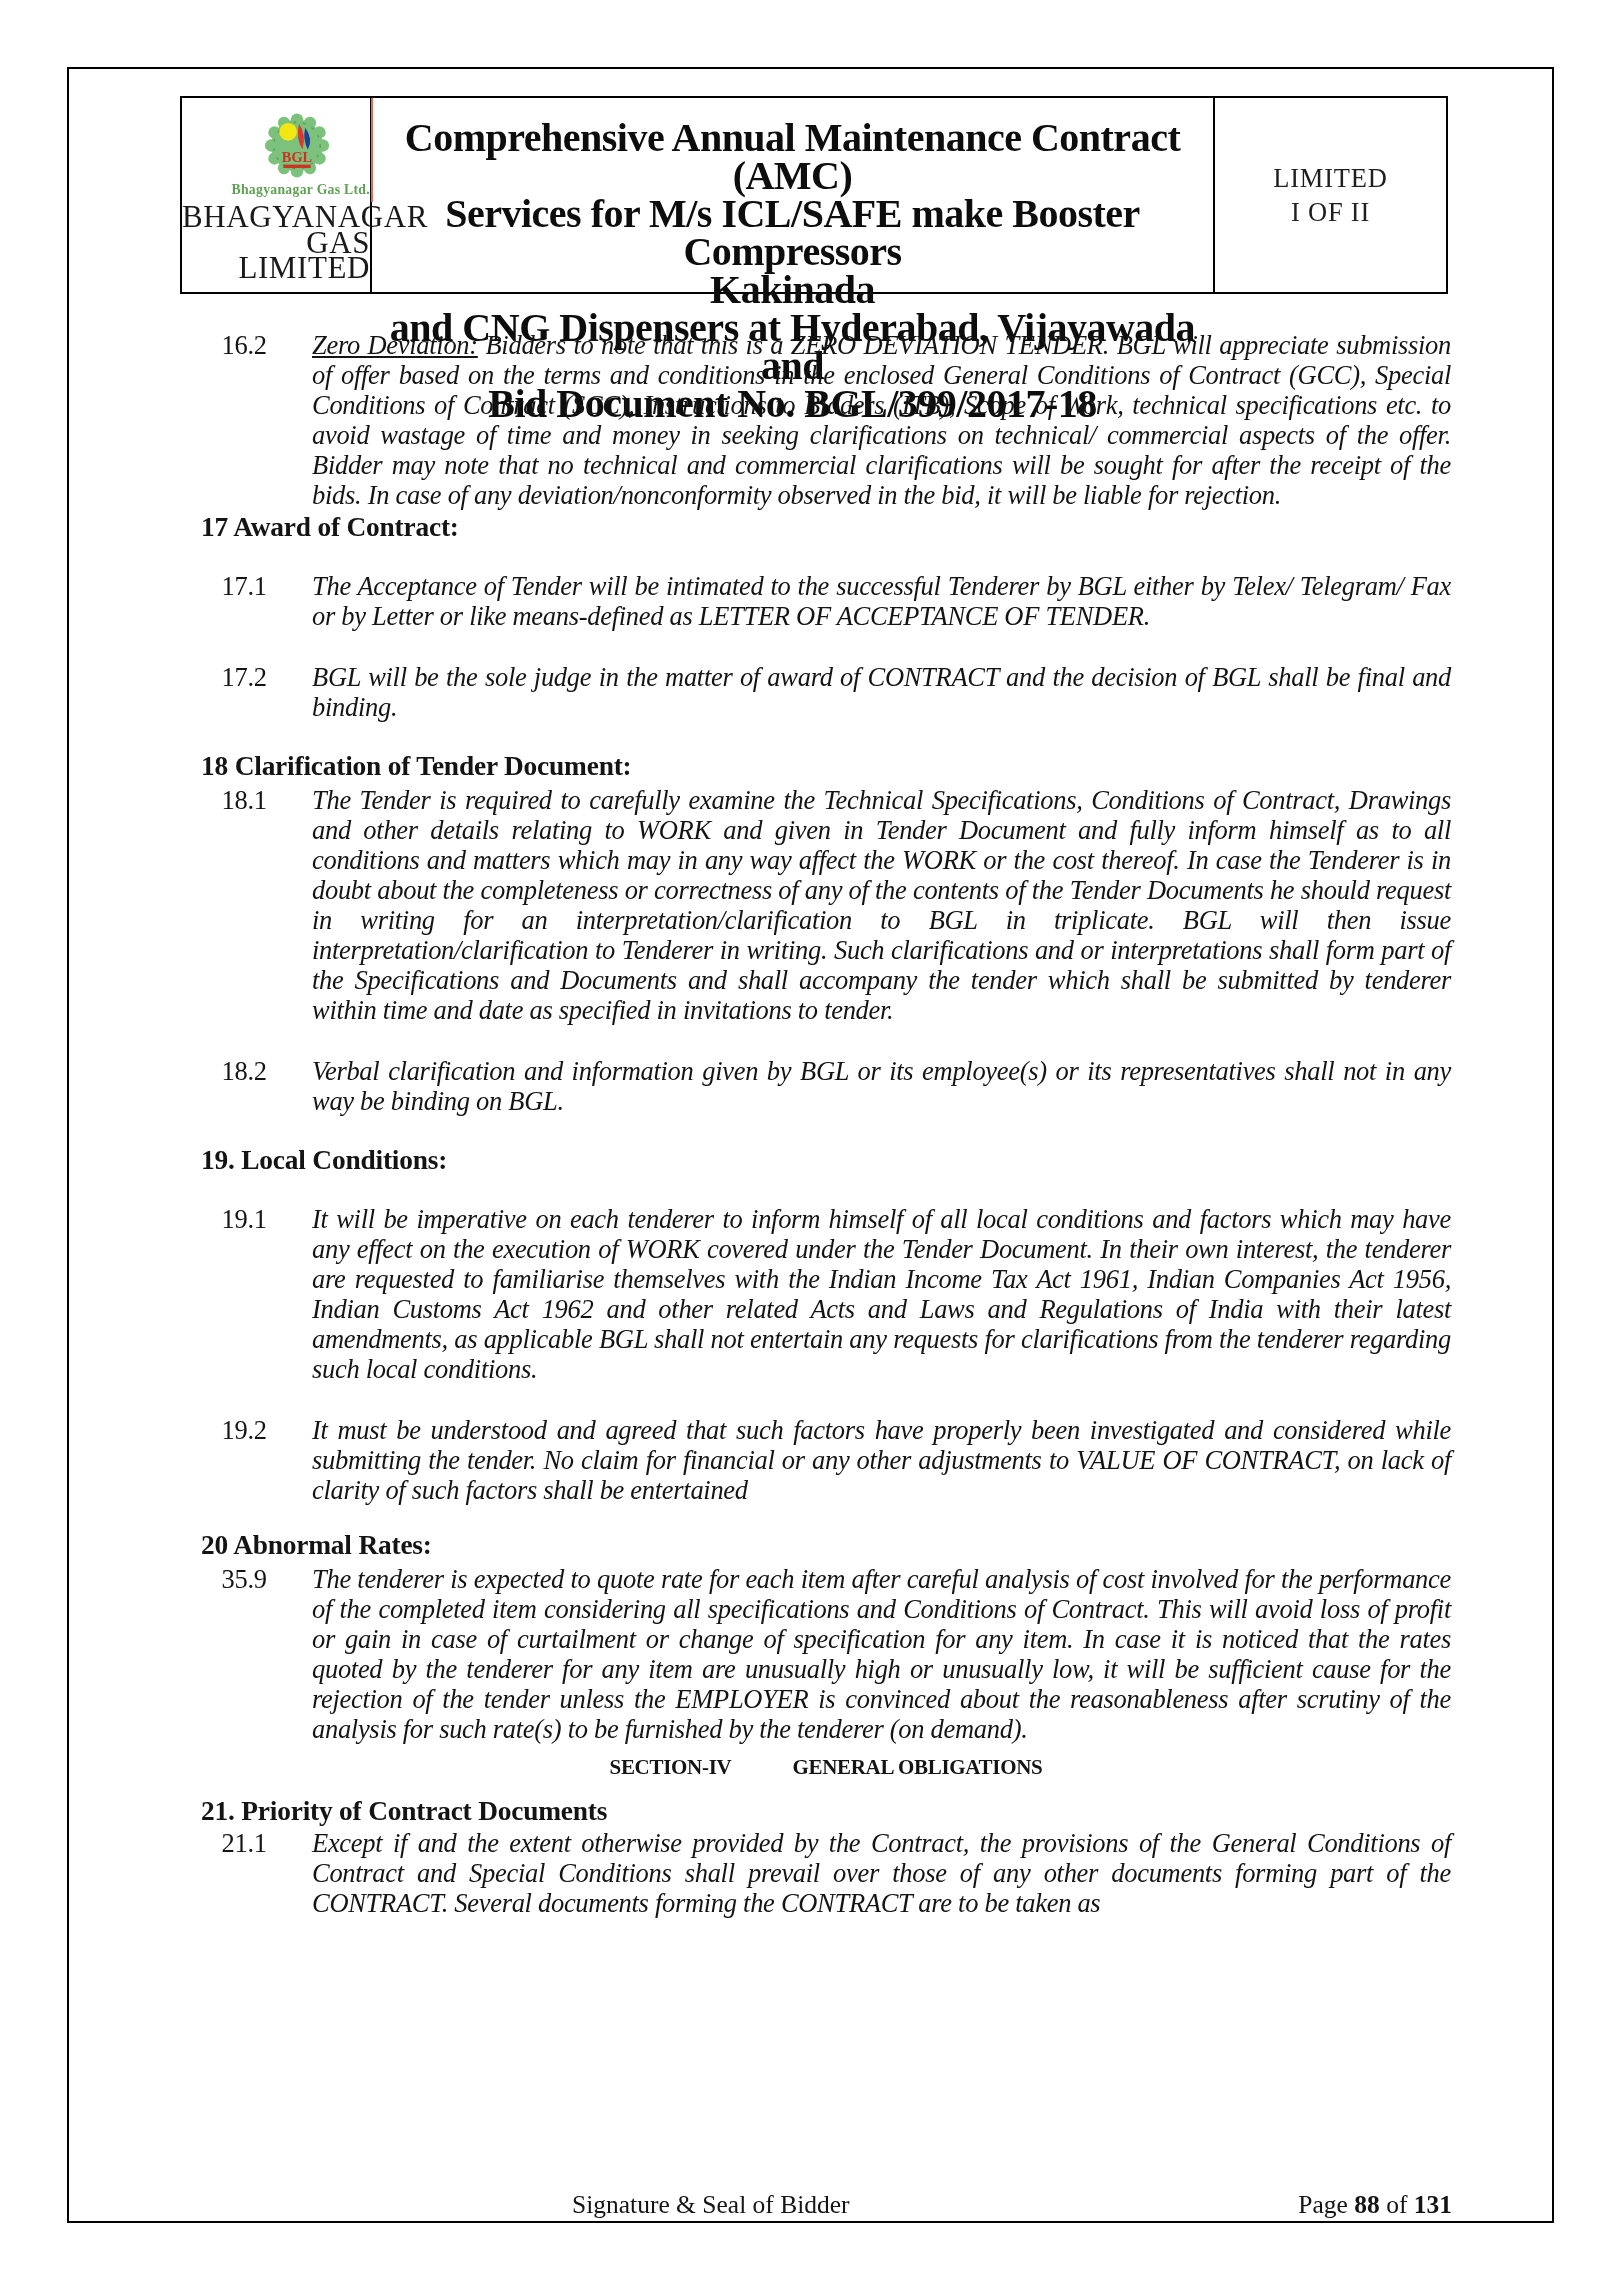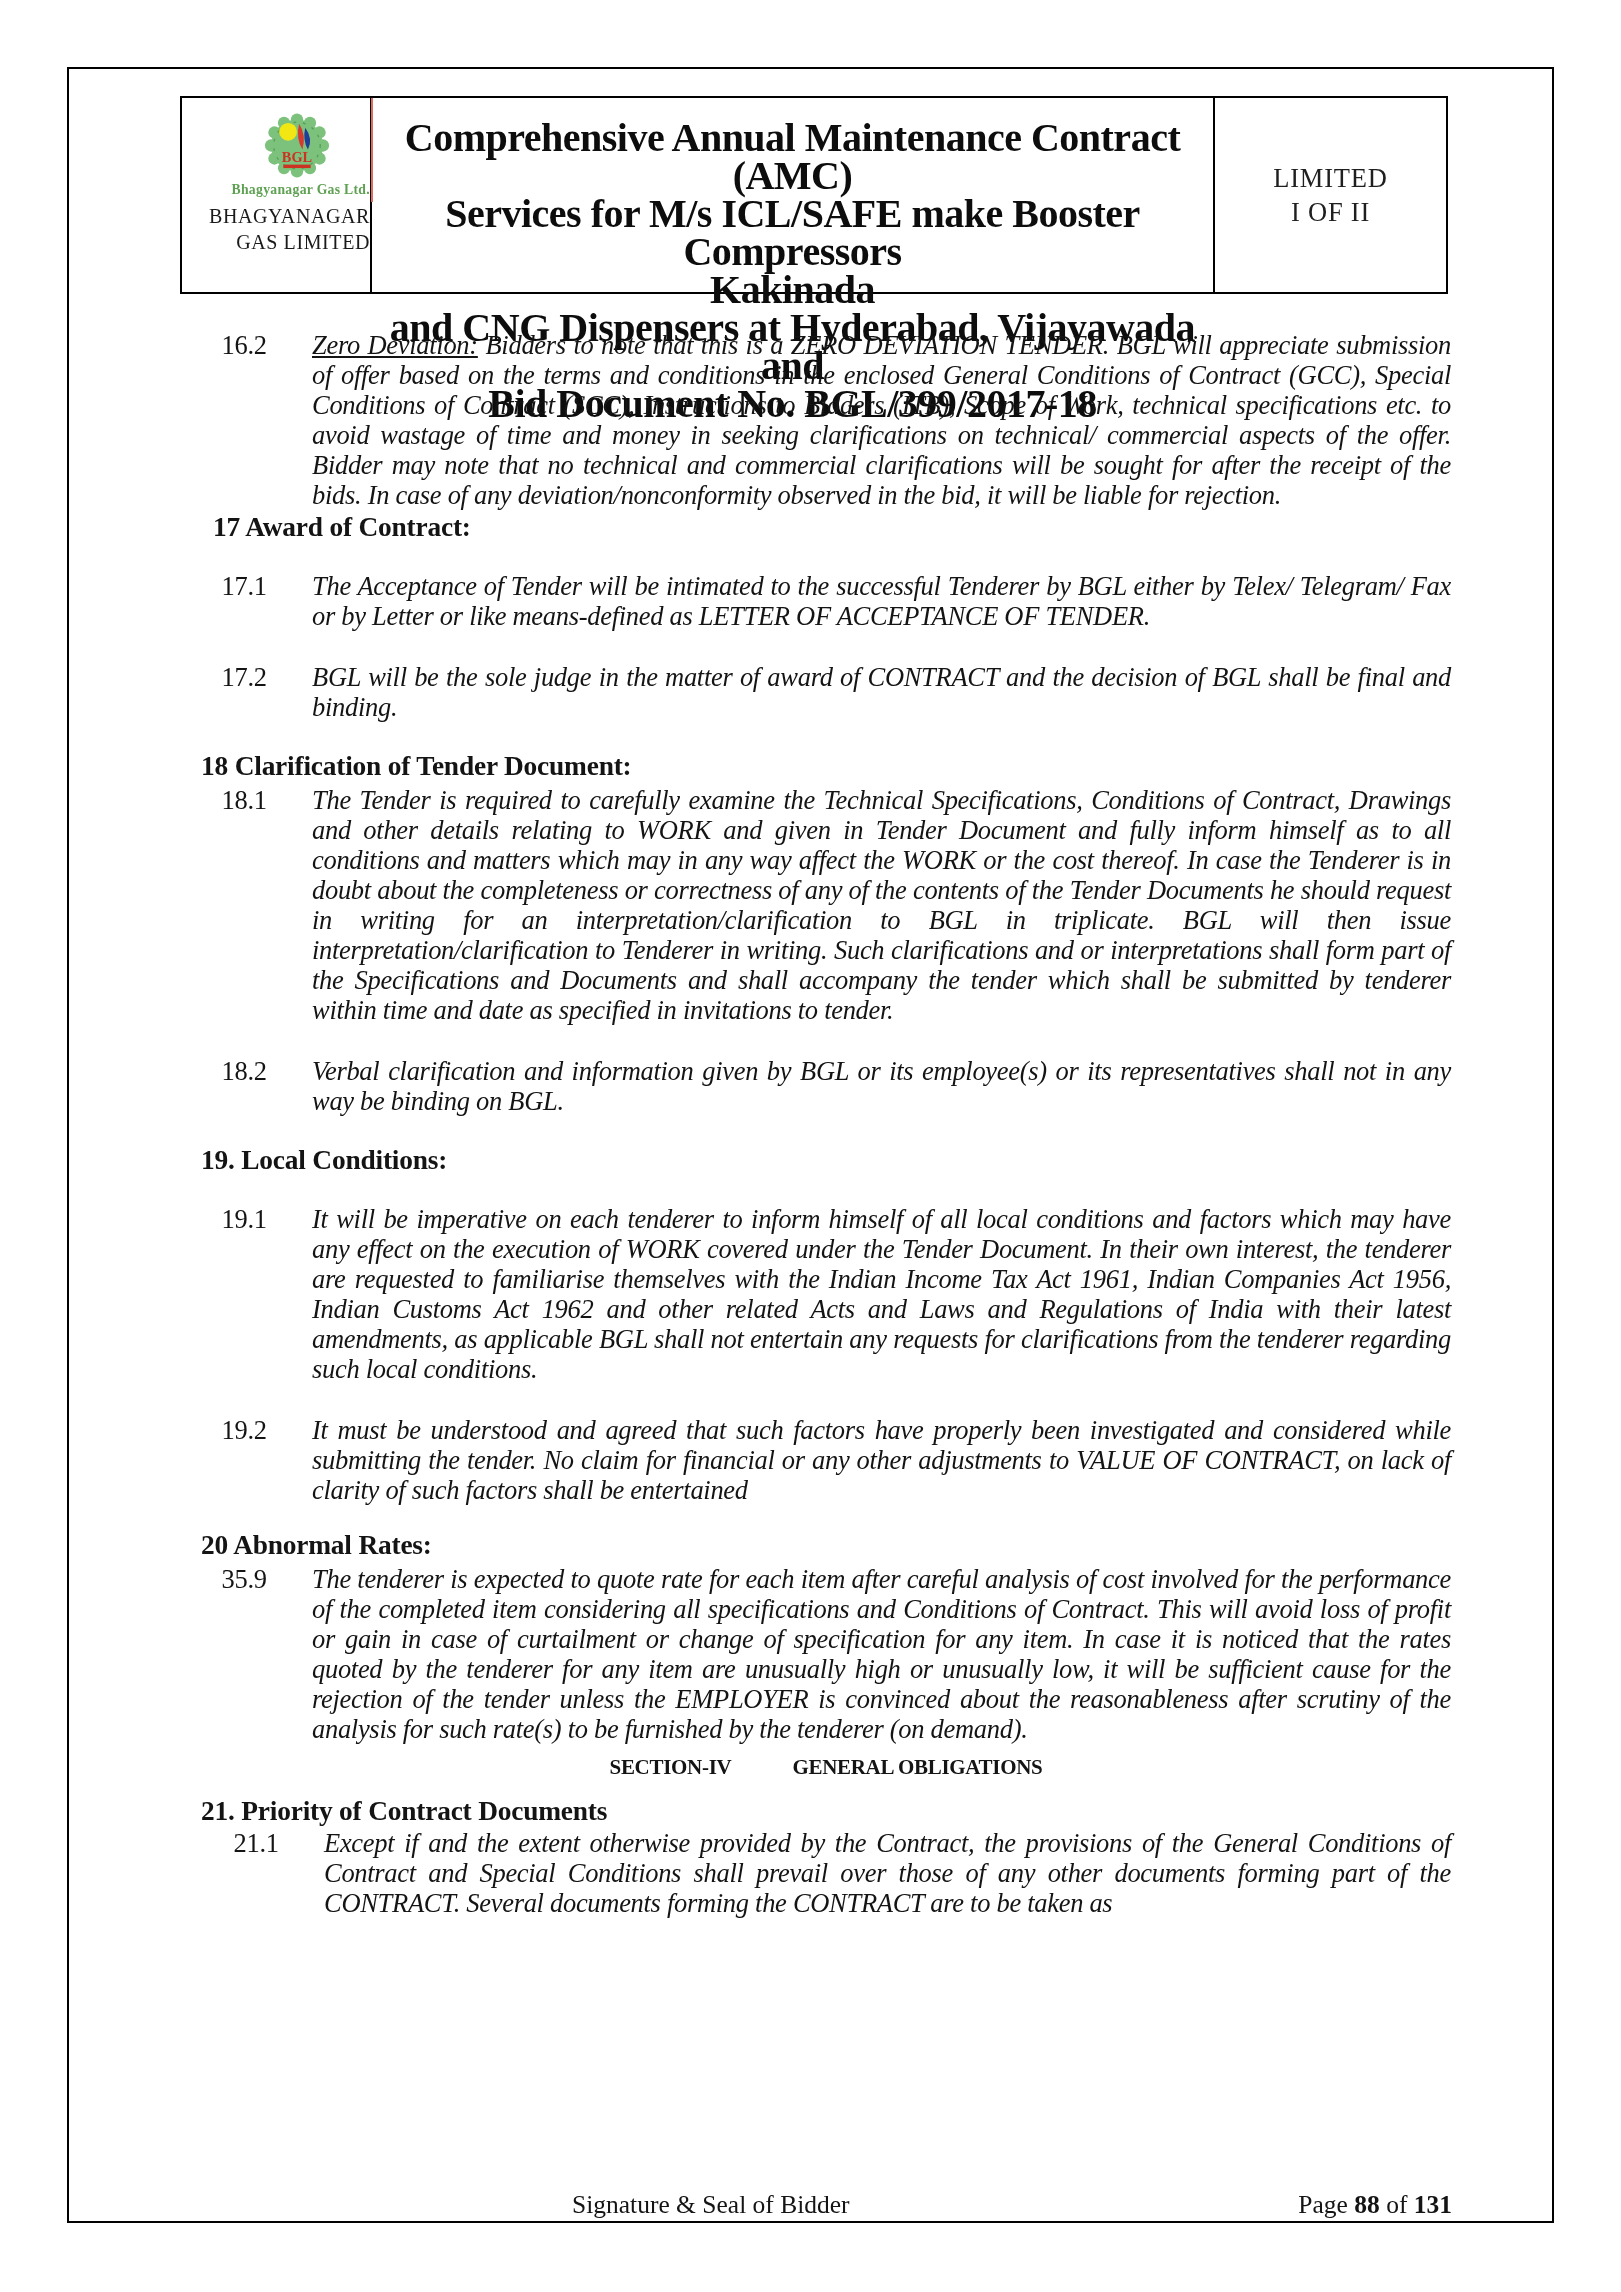--- a/index.html
+++ b/index.html
@@ -31,21 +31,21 @@
     position:absolute;left:189px;top:0;width:2px;height:104px;
     background:#e06a5d;
   }
   .logo-subtext{
     position:absolute;left:0;top:84px;width:100%;
     font-size:13.7px;font-weight:bold;color:#5fa152;
     letter-spacing:0.3px;
   }
   .company-name{
     position:absolute;left:0;top:106px;width:100%;
-    font-size:20px;line-height:25.5px;letter-spacing:0.6px;color:#1a1a1a;
+    font-size:31px;line-height:25.5px;letter-spacing:0.6px;color:#1a1a1a;
   }
   .title-cell{
     width:843px;flex:none;
     border-right:2px solid #000;box-sizing:border-box;
     text-align:center;
     font-weight:bold;font-size:40px;line-height:38px;letter-spacing:-0.5px;
     padding-top:21px;color:#0d0d0d;
   }
   .volume-cell{
     flex:1;display:flex;flex-direction:column;justify-content:center;
@@ -55,21 +55,21 @@
   
   .content{
     position:absolute;left:201px;top:330px;width:1250px;
     font-size:26.5px;line-height:30px;letter-spacing:-0.3px;
   }
   .clause{display:flex;}
   .clause .num{flex:none;width:111px;padding-left:20.6px;box-sizing:border-box;}
   .clause .ctext{flex:1;text-align:justify;font-style:italic;}
   .sec-head{font-weight:bold;font-size:27.4px;line-height:30px;letter-spacing:-0.2px;}
   .u{text-decoration:underline;}
-  .mt2{margin-top:2px;margin-left:12px;}   .mt4{margin-top:3.9px;justify-content:space-between;}
+  .mt2{margin-top:2px;}   .mt4{margin-top:3.9px;justify-content:space-between;}
   .mt14{margin-top:13.7px;} .mt26{margin-top:25.5px;} .mt30{margin-top:29px;}
   .mt32{margin-top:31px;}
   .section-line{
     margin-top:7.8px;text-align:center;font-weight:bold;font-size:21px;line-height:30px;
   }
   .section-line .gap{display:inline-block;width:61px;}
   
   .footer-sig{position:absolute;left:572px;top:2190px;font-size:25.5px;}
   .footer-page{position:absolute;right:169px;top:2190px;font-size:25.5px;}
   .footer-page b{font-weight:bold;}

